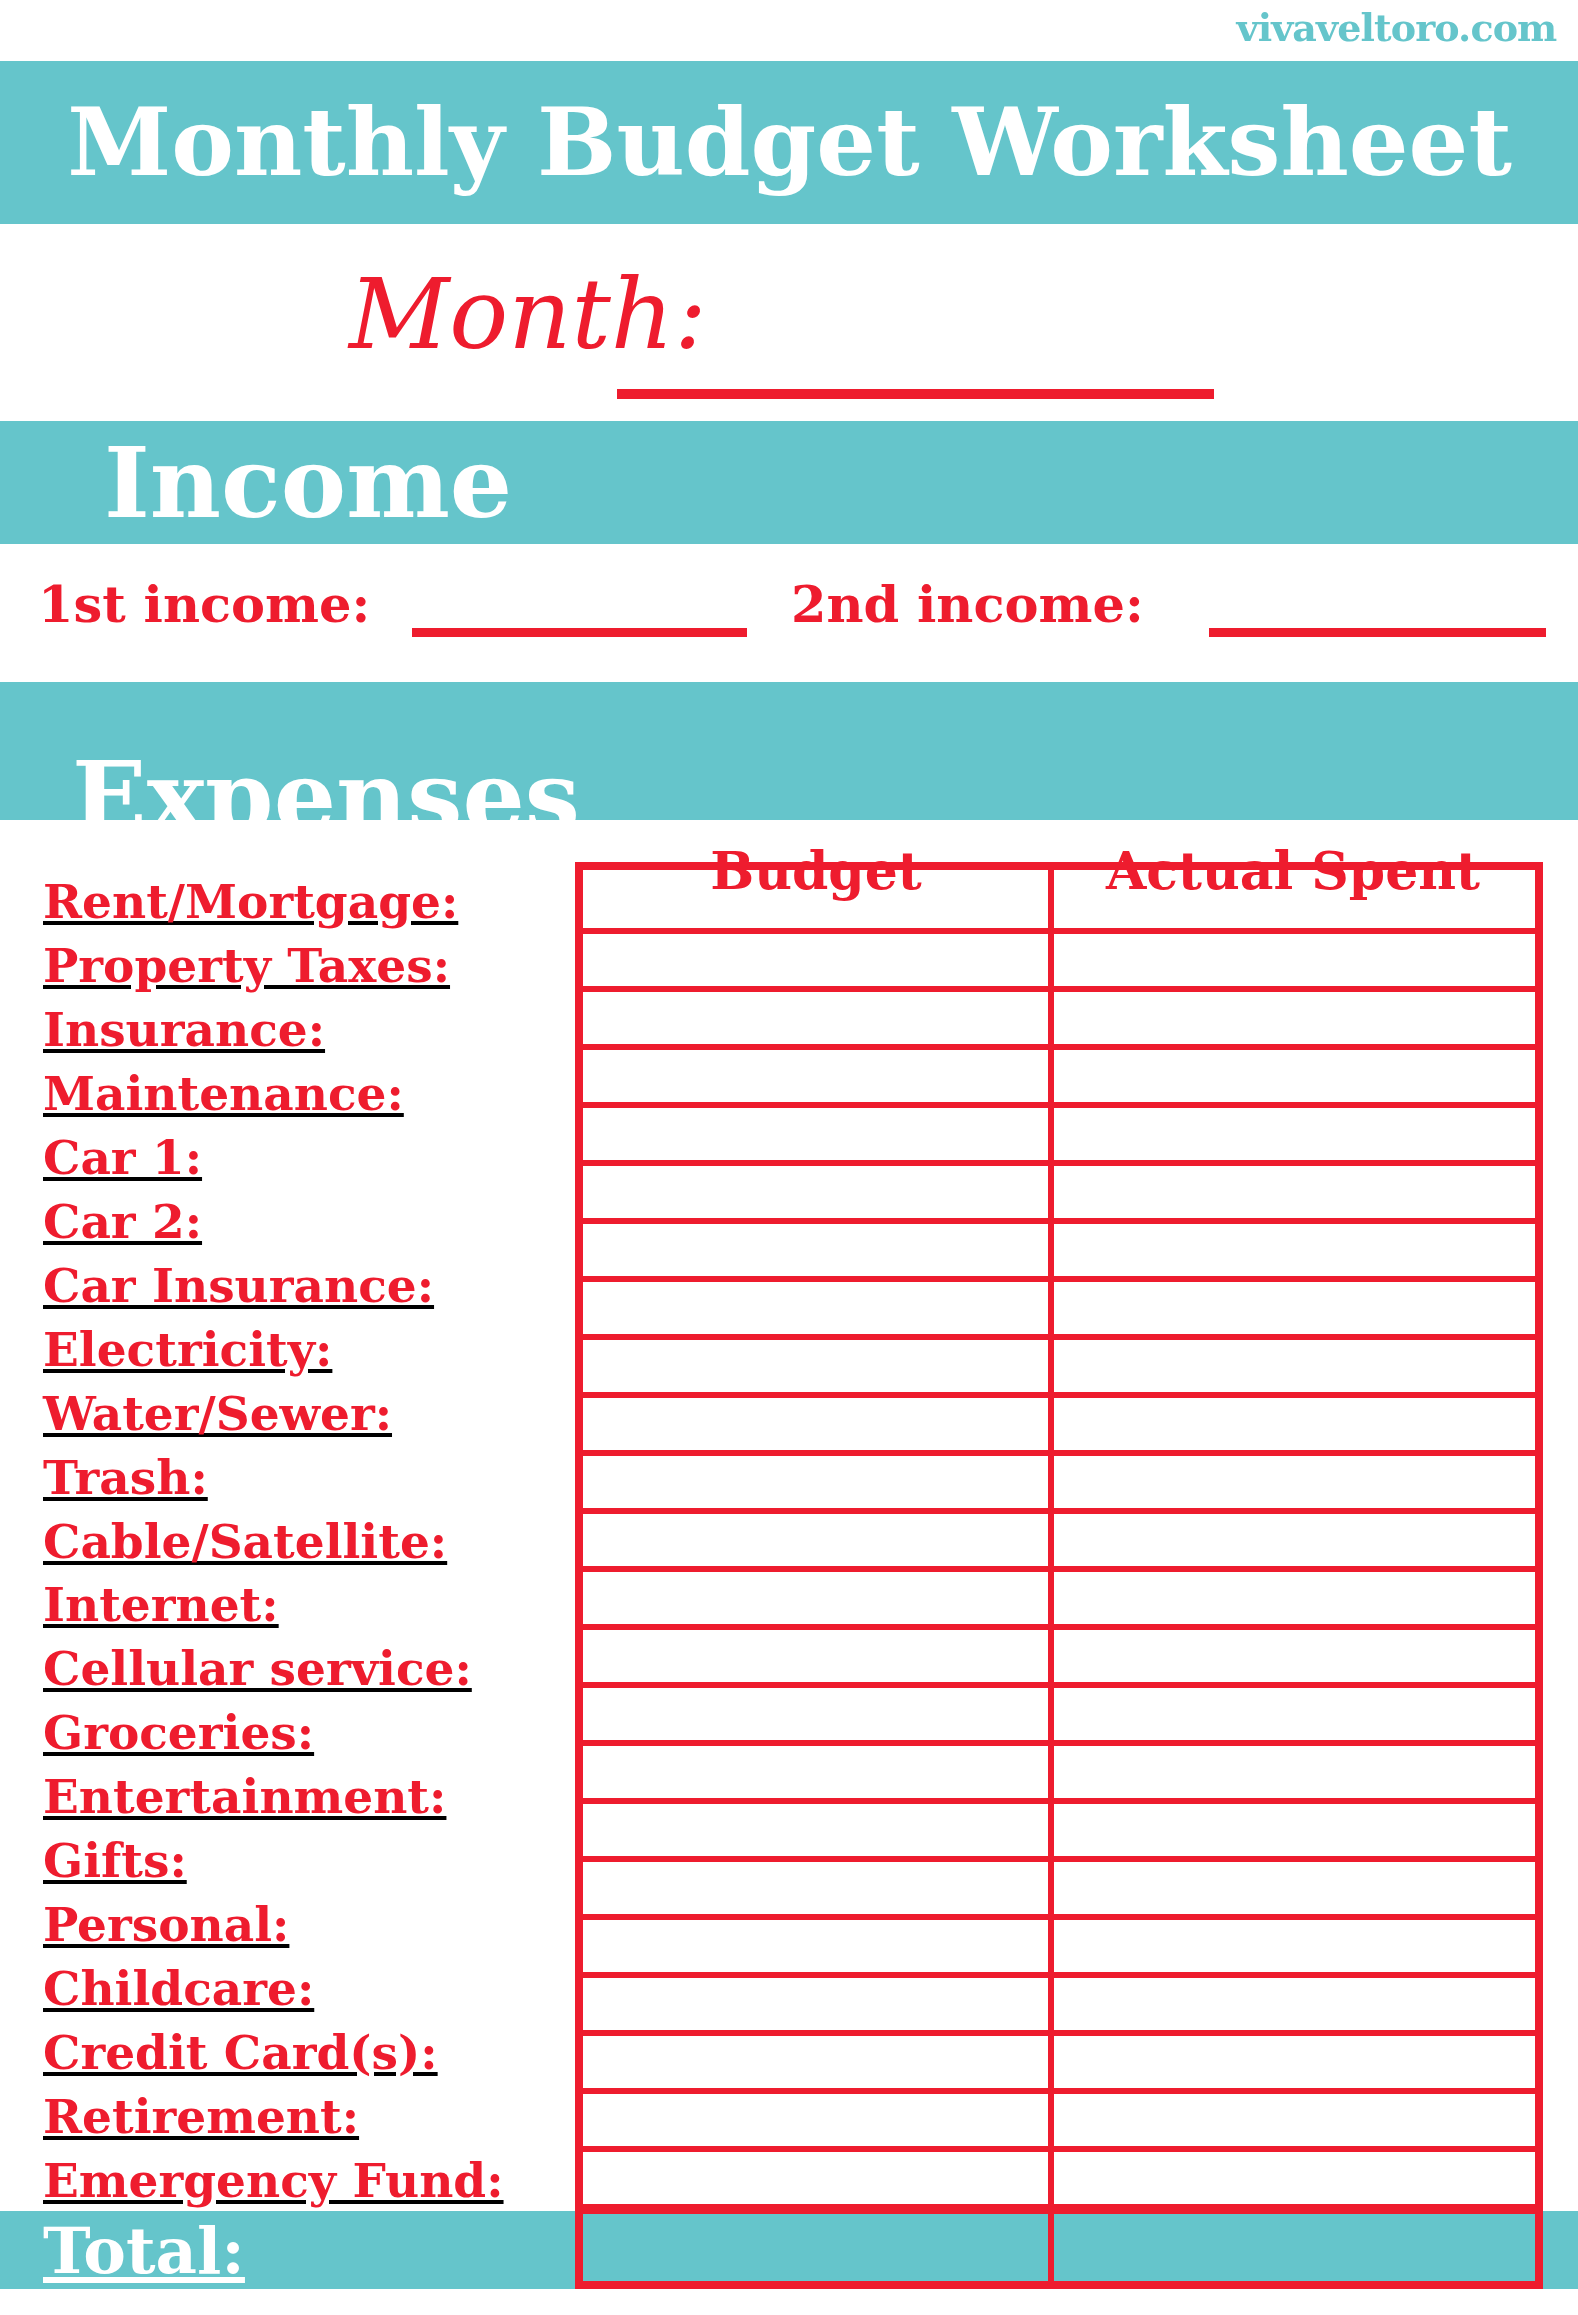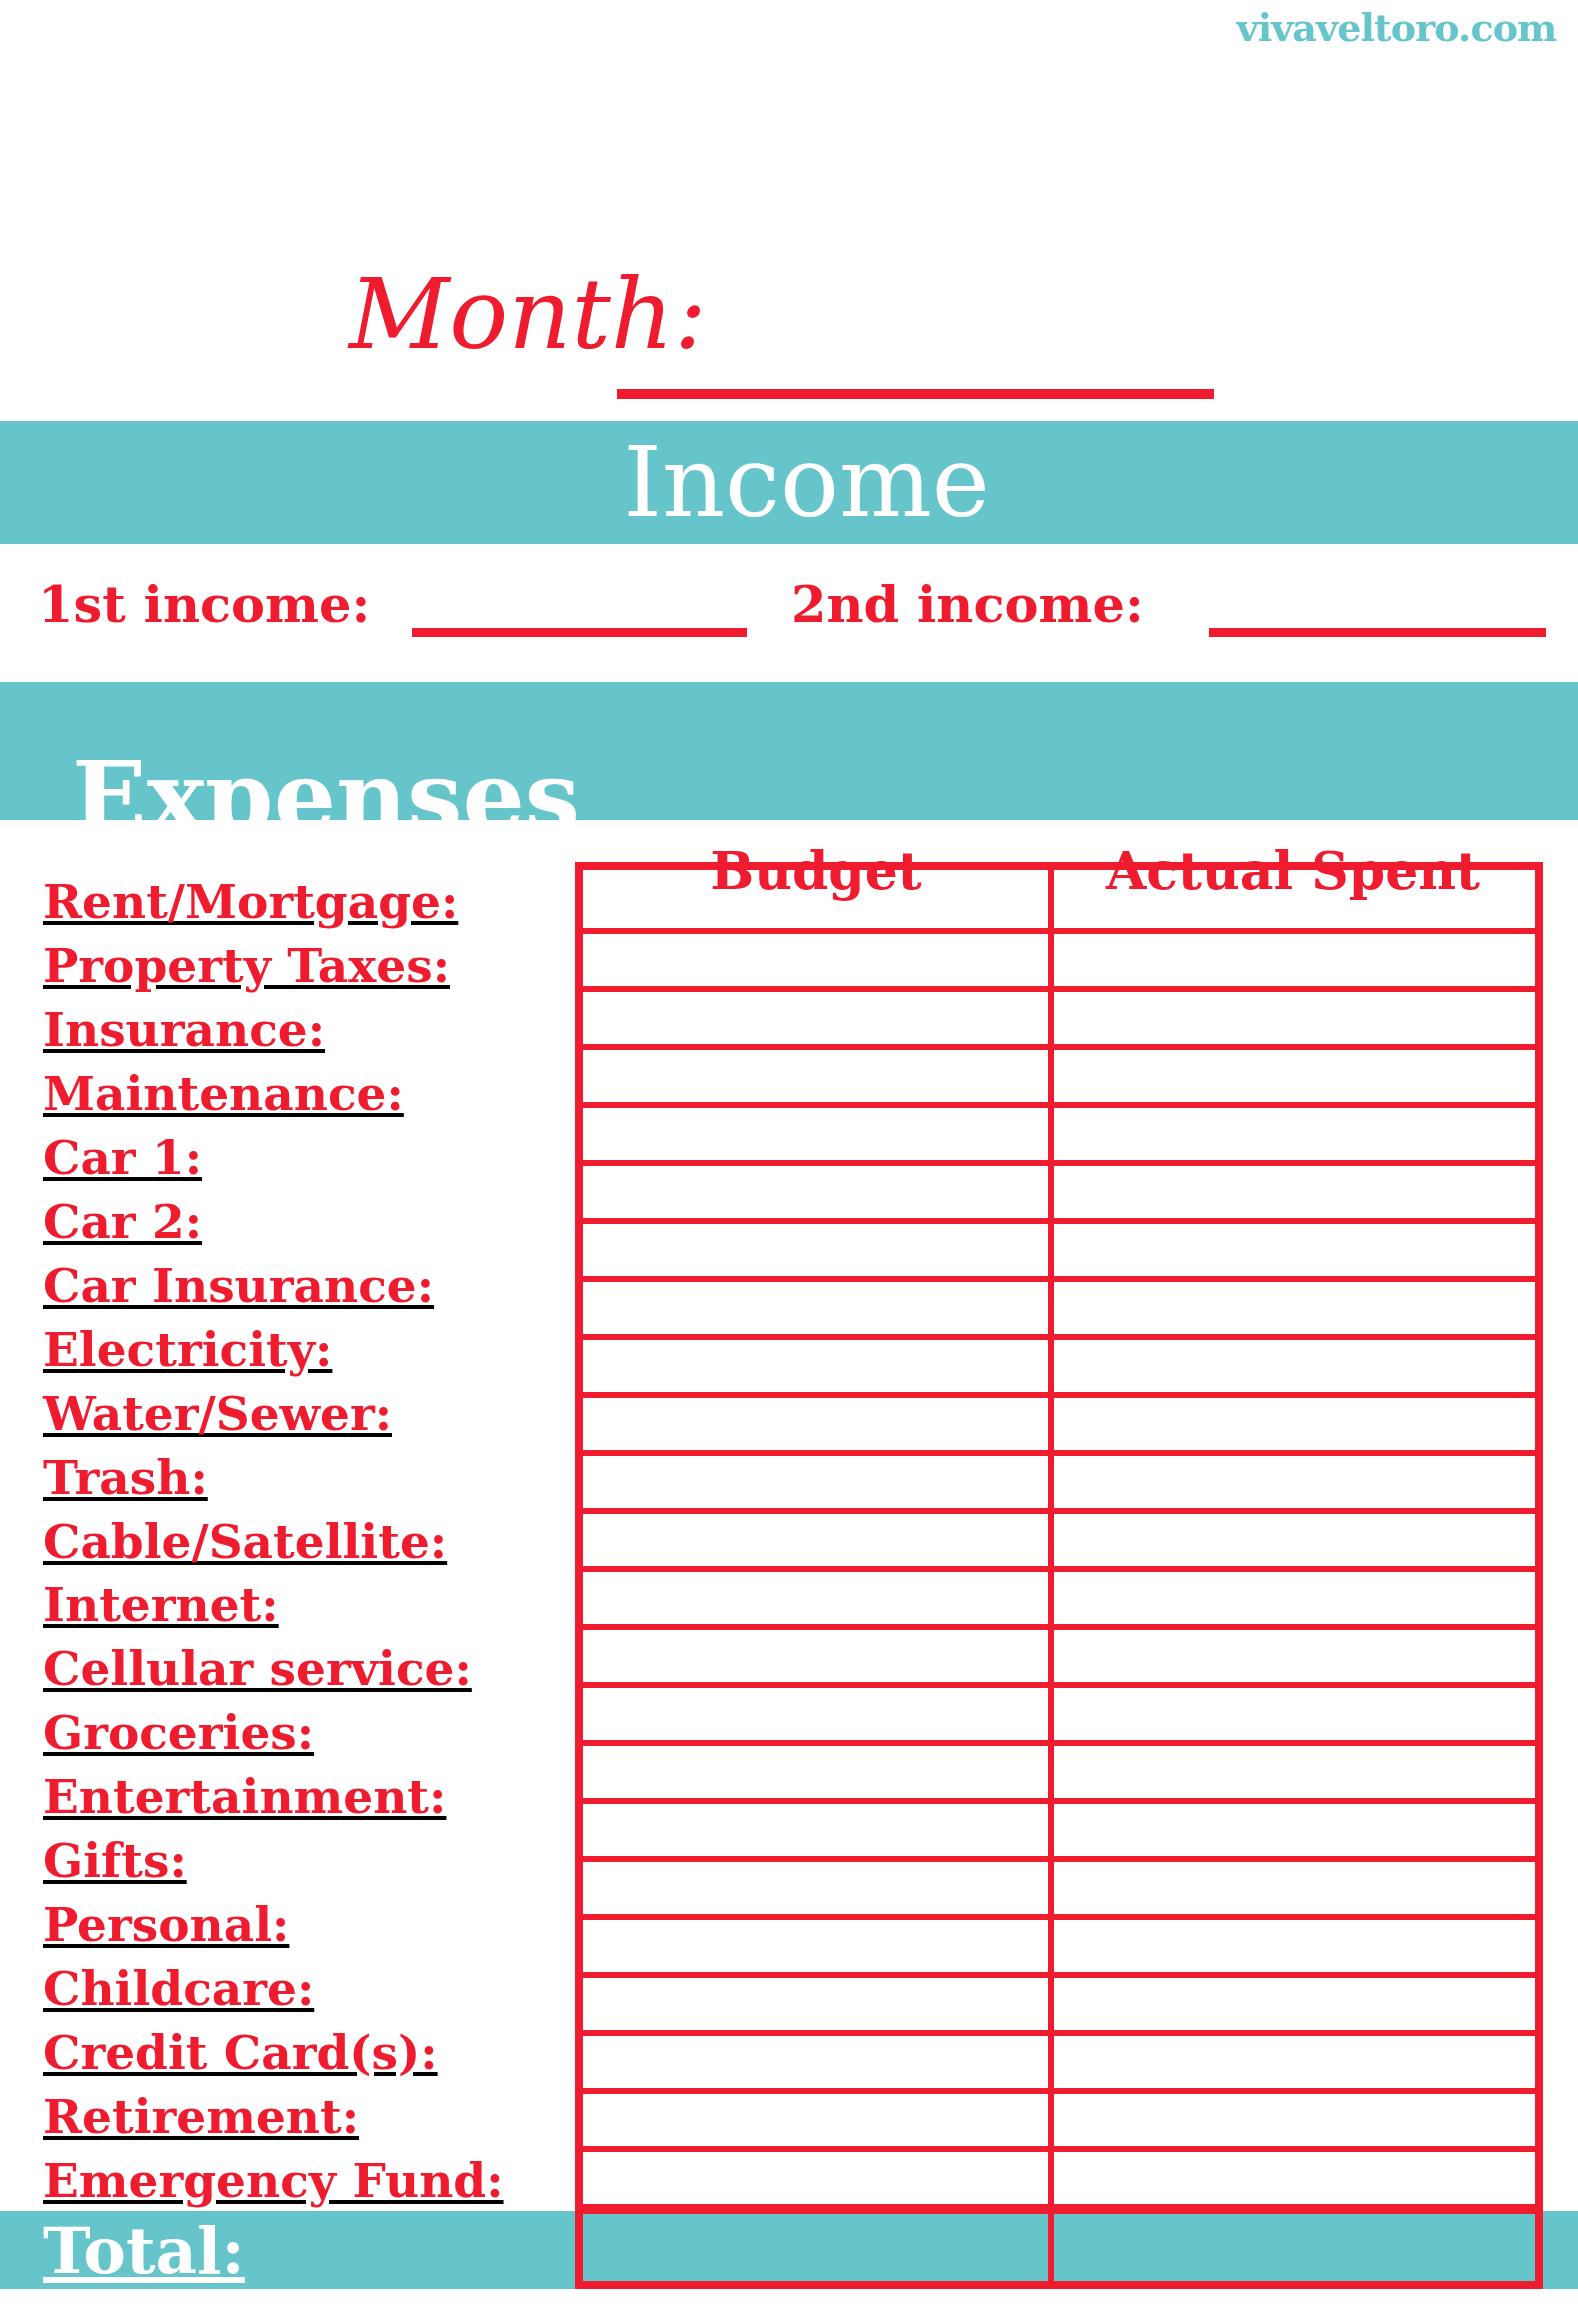--- a/index.html
+++ b/index.html
@@ -22,21 +22,21 @@
     letter-spacing:-0.9px;
   }
   
   .band{position:absolute;left:0;width:100%;background:var(--teal);box-sizing:border-box;}
   .title-band{top:61px;height:163px;text-align:center;}
   .title-band .band-text{
     display:block;line-height:163px;font-size:94px;font-weight:bold;color:var(--white);
     white-space:nowrap;
   }
   .income-band{top:421px;height:123px;}
-  .income-band .band-text{display:block;padding-left:34px;line-height:123px;font-size:98px;font-weight:normal;color:var(--white);text-align:center;}
+  .income-band .band-text{display:block;padding-left:104px;line-height:123px;font-size:98px;font-weight:bold;color:var(--white);}
   .expenses-band{top:682px;height:138px;}
   .expenses-band .band-text{display:block;padding-left:72px;line-height:138px;font-size:98px;font-weight:bold;color:var(--white);margin-top:46px;}
   
   .month-label{
     position:absolute;left:349px;top:246px;height:136px;
     font-size:98px;line-height:136px;
     font-style:italic;color:var(--red);
     font-family:"DejaVu Serif","Liberation Serif",serif;
   }
   .month-line{
@@ -91,20 +91,23 @@
   .cell.bt{border-top:6.3px solid var(--red);}
   .cell.bt-thick{border-top:10px solid var(--red);}
 </style>
 </head>
 <body>
 
 <div class="page">
 
   <div class="site-credit">vivaveltoro.com</div>
 
+  <div class="band title-band">
+    <span class="band-text">Monthly Budget Worksheet</span>
+  </div>
 
   <div class="month-label">Month:</div>
   <div class="month-line"></div>
 
   <div class="band income-band">
     <span class="band-text">Income</span>
   </div>
 
   <div class="income-fields">
     <span class="income-field-label if-1">1st income:</span>

